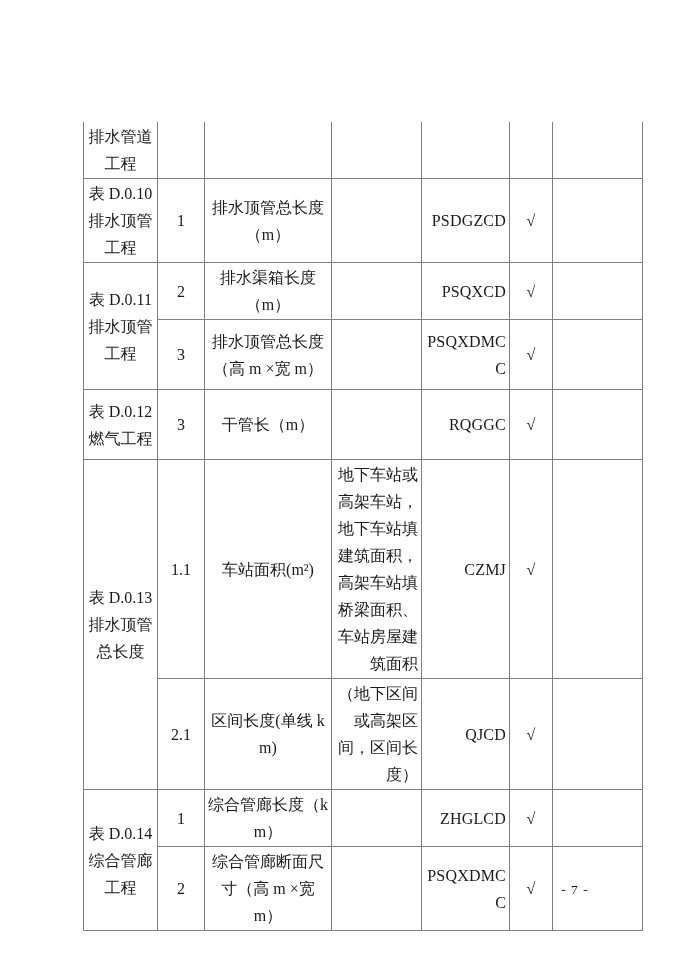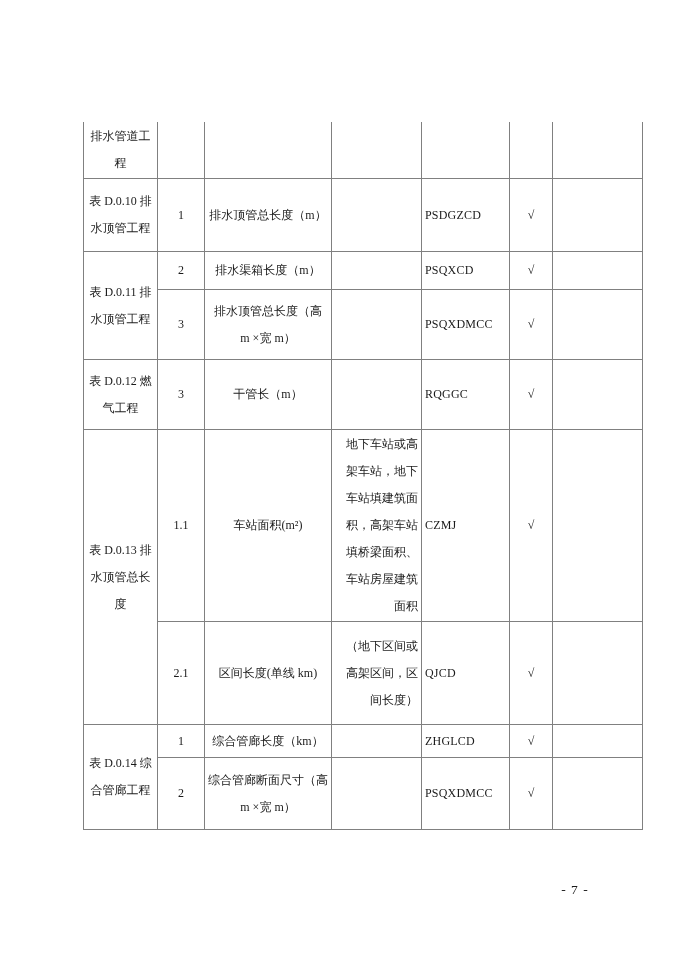--- a/index.html
+++ b/index.html
@@ -19,33 +19,33 @@
   table.doc {
     position: absolute;
     left: 83px;
     top: 122px;
     width: 559px;
     border-collapse: collapse;
     table-layout: fixed;
   }
   table.doc td {
     border: 1px solid #808080;
-    font-size: 12px;
+    font-size: 16px;
     line-height: 27px;
     padding: 1px 3px;
     vertical-align: middle;
     word-break: break-all;
     overflow: hidden;
   }
   tr.row-top td { border-top: none; }
   td.cat  { text-align: center; padding: 1px 1px; line-height: 27px; }
   td.num  { text-align: center; }
   td.desc { text-align: center; line-height: 34px; }
   td.note { text-align: right; line-height: 32px; font-size: 11.5px; padding: 1px 2px; }
-  td.code { text-align: left; font-size: 12px; padding: 1px 2px; letter-spacing: 0.2px; }
+  td.code { text-align: right; font-size: 12px; padding: 1px 2px; letter-spacing: 0.2px; }
   td.chk  { text-align: center; font-size: 13px; }
   td.extra{ }
   .pageno {
     position: absolute;
     left: 537px;
     top: 882px;
     width: 76px;
     text-align: center;
     font-size: 13.5px;
     letter-spacing: 1px;

